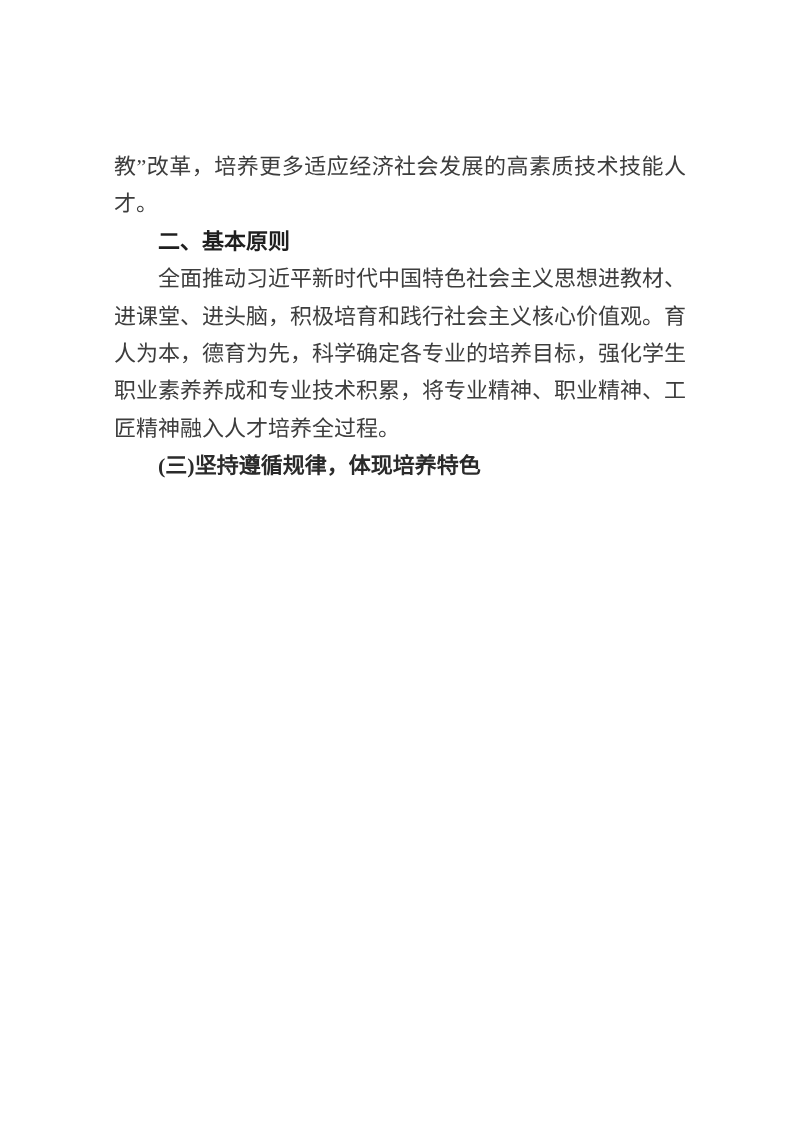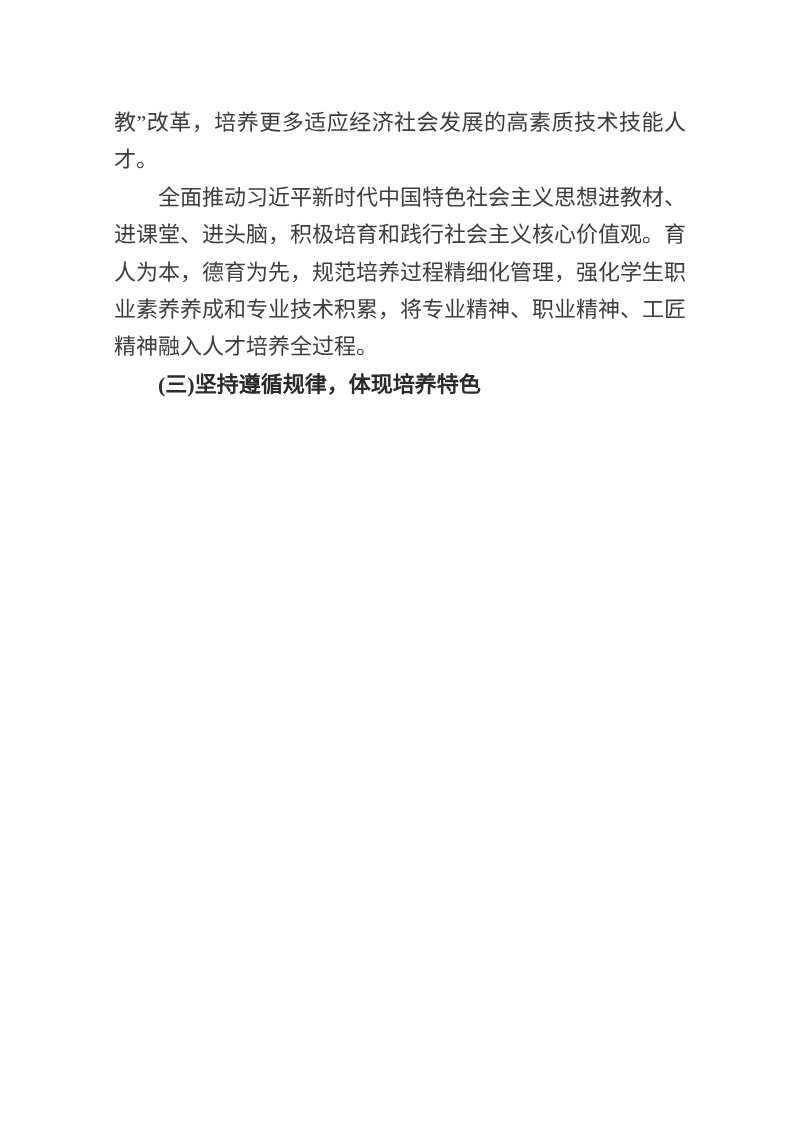--- a/index.html
+++ b/index.html
@@ -32,20 +32,21 @@
     margin: 0;
     padding: 0;
     font-size: 22px;
     line-height: 37.4px;
   }
   p.body {
     text-indent: 2em;
   }
   p.body.no-indent {
     text-indent: 0;
+    margin-top: 44px;
   }
   h2.h2 {
     font-family: "Liberation Sans", "DejaVu Sans", sans-serif;
     font-weight: 700;
     color: #1f1f1f;
     text-indent: 2em;
     text-align: left;
   }
   h3.h3 {
     font-family: "Liberation Serif", "DejaVu Serif", serif;
@@ -56,23 +57,24 @@
   }
 </style>
 </head>
 <body>
 
 <div class="page">
   <div class="content">
 
     <p class="body no-indent">教”改革，培养更多适应经济社会发展的高素质技术技能人才。</p>
 
+    <h2 class="h2">二、基本原则</h2>
 
 
-    <p class="body">全面推动习近平新时代中国特色社会主义思想进教材、进课堂、进头脑，积极培育和践行社会主义核心价值观。育人为本，德育为先，规范培养过程精细化管理，强化学生职业素养养成和专业技术积累，将专业精神、职业精神、工匠精神融入人才培养全过程。</p>
+    <p class="body">全面推动习近平新时代中国特色社会主义思想进教材、进课堂、进头脑，积极培育和践行社会主义核心价值观。育人为本，德育为先，科学确定各专业的培养目标，强化学生职业素养养成和专业技术积累，将专业精神、职业精神、工匠精神融入人才培养全过程。</p>
 
 
 
     <h3 class="h3">(三)坚持遵循规律，体现培养特色</h3>
 
 
   </div>
 </div>
 
 </body></html>

